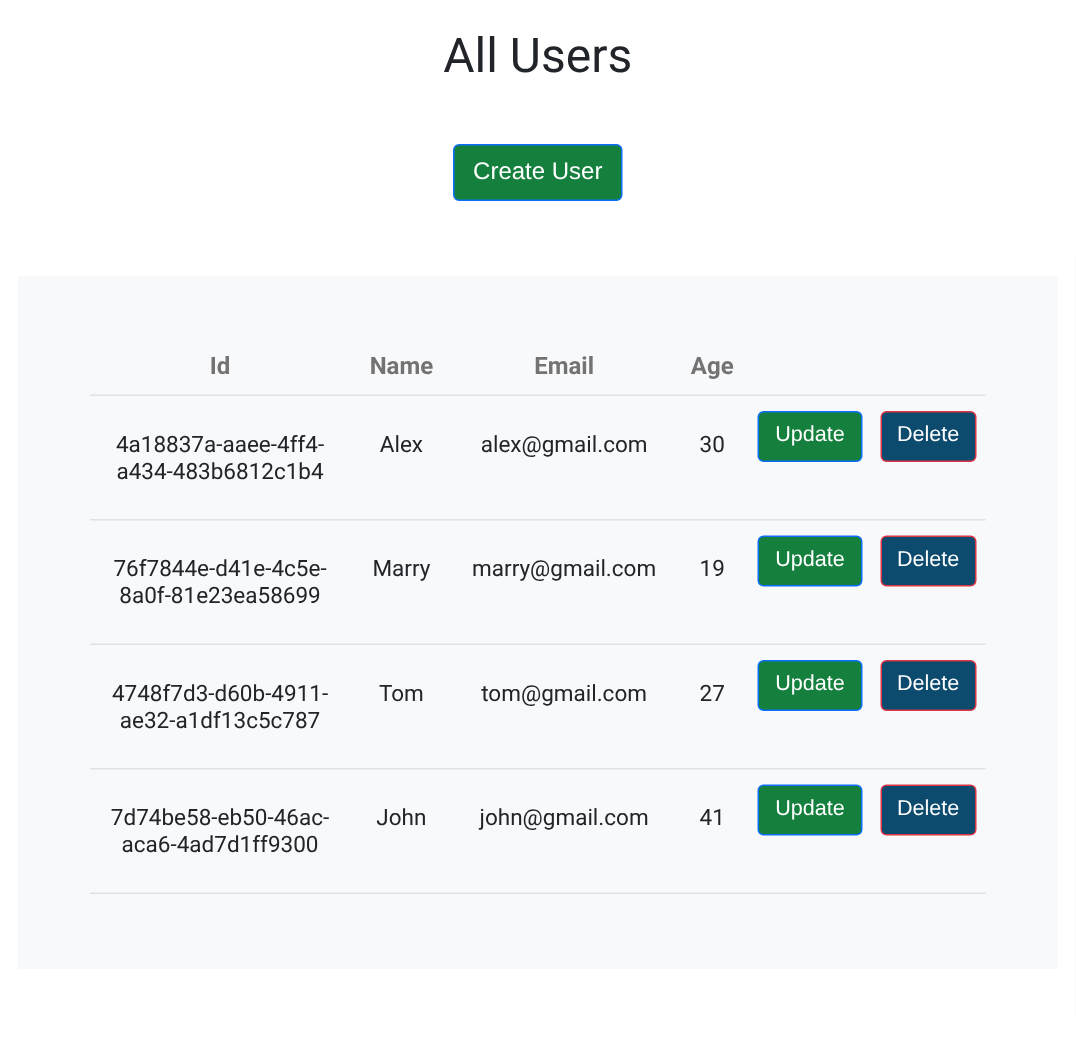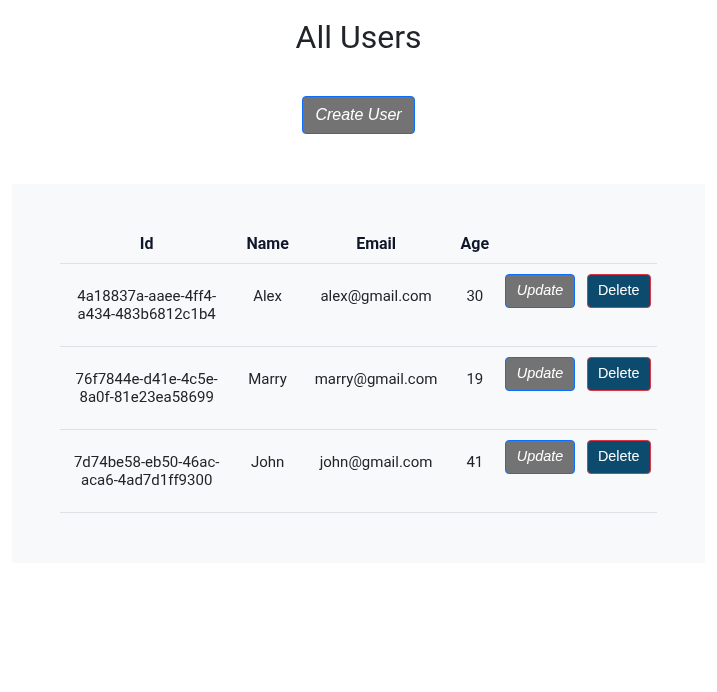--- a/index.html
+++ b/index.html
@@ -33,23 +33,22 @@
       user-select: none;
       border: 1px solid transparent;
       padding: 0.375rem 0.75rem;
       font-size: 1rem;
       line-height: 1.5;
       border-radius: 0.25rem;
       cursor: pointer;
       color: #fff;
     }
     .btn-primary {
-      background-color: #737373;
+      background-color: #15803d;
       border-color: #0d6efd;
-      font-style: italic;
     }
     .btn-danger {
       background-color: #0c4a6e;
       border-color: #dc3545;
     }
     .btn-sm {
       font-size: 0.9rem;
       padding: 0.32rem 0.65rem;
     }
     .card {
@@ -60,21 +59,21 @@
     table {
       width: 100%;
       border-collapse: collapse;
     }
     thead th {
       font-weight: 700;
       font-size: 16px;
       text-align: center;
       padding: 10px 6px;
       border-bottom: 1px solid #dee2e6;
-      color: #0f172a;
+      color: #737373;
     }
     tbody td {
       font-size: 15px;
       text-align: center;
       padding: 23px 6px;
       border-top: 1px solid #dee2e6;
       vertical-align: top;
       color: #212529;
     }
     tbody tr:last-child td {
@@ -119,20 +118,28 @@
         </tr>
         <tr>
           <td class="col-id">76f7844e-d41e-4c5e-8a0f-81e23ea58699</td>
           <td class="col-name">Marry</td>
           <td class="col-email">marry@gmail.com</td>
           <td class="col-age">19</td>
           <td class="col-action action-cell"><button class="btn btn-primary btn-sm">Update</button></td>
           <td class="col-action action-cell"><button class="btn btn-danger btn-sm">Delete</button></td>
         </tr>
         <tr>
+          <td class="col-id">4748f7d3-d60b-4911-ae32-a1df13c5c787</td>
+          <td class="col-name">Tom</td>
+          <td class="col-email">tom@gmail.com</td>
+          <td class="col-age">27</td>
+          <td class="col-action action-cell"><button class="btn btn-primary btn-sm">Update</button></td>
+          <td class="col-action action-cell"><button class="btn btn-danger btn-sm">Delete</button></td>
+        </tr>
+        <tr>
           <td class="col-id">7d74be58-eb50-46ac-aca6-4ad7d1ff9300</td>
           <td class="col-name">John</td>
           <td class="col-email">john@gmail.com</td>
           <td class="col-age">41</td>
           <td class="col-action action-cell"><button class="btn btn-primary btn-sm">Update</button></td>
           <td class="col-action action-cell"><button class="btn btn-danger btn-sm">Delete</button></td>
         </tr>
       </tbody>
   </table>
 </div>

